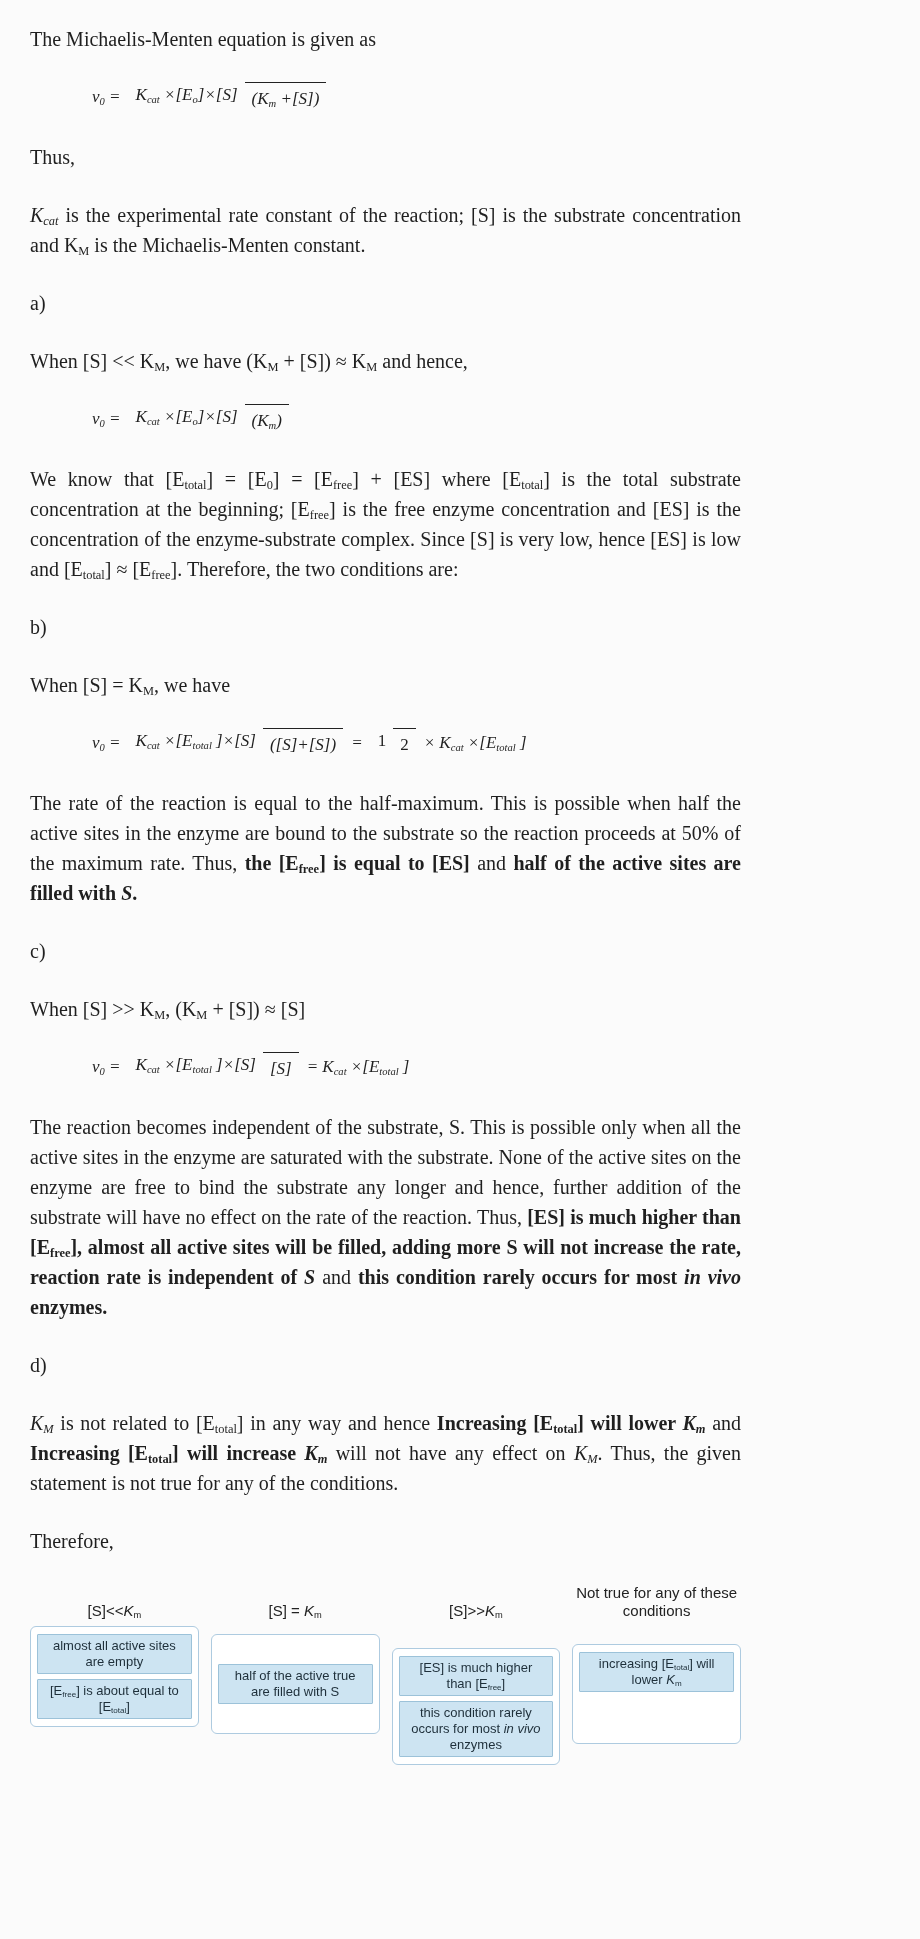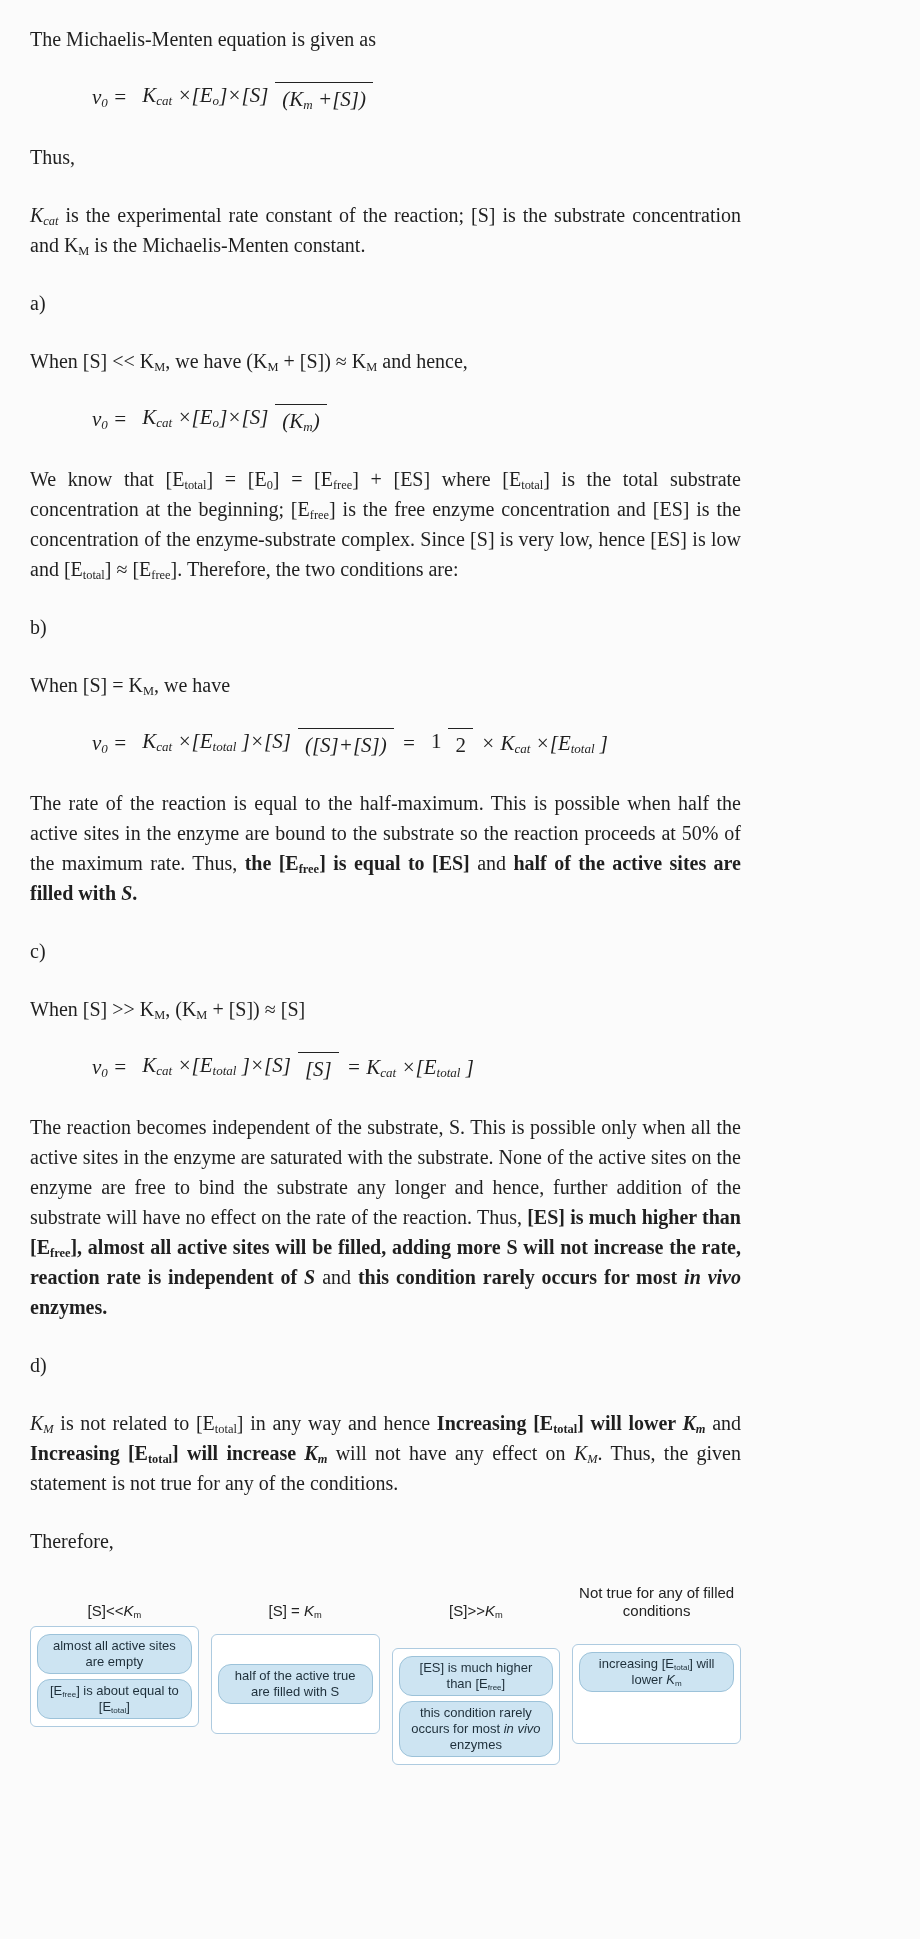--- a/index.html
+++ b/index.html
@@ -20,21 +20,21 @@
 
   sub { font-size: 62%; line-height: 0; vertical-align: -0.25em; }
 
   
   .eq {
     display: flex;
     align-items: center;
     gap: 8px;
     padding-left: 62px;
     margin: 2px 0 30px 0;
-    font-size: 21px;
+    font-size: 17px;
     font-style: italic;
     font-family: "Liberation Serif", serif;
     white-space: nowrap;
   }
   .frac { display: inline-flex; text-align: center; }
   .frac .num { padding: 0 7px 3px 7px; line-height: 26px; }
   .frac .den { border-top: 1.5px solid #222; padding: 3px 7px 0 7px; line-height: 26px; }
   .frac.upright { font-style: normal; }
   .eqpart { line-height: 26px; }
 
@@ -61,21 +61,21 @@
     gap: 5px;
   }
   .dropzone.center { justify-content: center; }
   .dz-1 { margin-top: 0; }
   .dz-2 { margin-top: 8px; }
   .dz-3 { margin-top: 22px; align-items: flex-end; }
   .dz-4 { margin-top: 18px; }
   .chip {
     background: #cde4f2;
     border: 1px solid #9cc2d9;
-    border-radius: 13px;
+    border-radius: 1px;
     padding: 3px 6px;
     font-size: 13px;
     line-height: 16px;
     text-align: center;
     color: #1e2f3a;
   }
 </style>
 </head>
 <body>
 
@@ -144,21 +144,21 @@
   <p class="line">d)</p>
   <p class="para"><i>K<sub>M</sub></i> is not related to [E<sub>total</sub>] in any way and hence <b>Increasing [E<sub>total</sub>] will lower <i>K<sub>m</sub></i></b> and <b>Increasing [E<sub>total</sub>] will increase <i>K<sub>m</sub></i></b> will not have any effect on <i>K<sub>M</sub></i>. Thus, the given statement is not true for any of the conditions.</p>
 
   <p class="line">Therefore,</p>
 
   <div class="answer-table">
     <div class="tbl-headers">
       <div class="tbl-header">[S]&lt;&lt;<i>K</i><sub>m</sub></div>
       <div class="tbl-header">[S] = <i>K</i><sub>m</sub></div>
       <div class="tbl-header">[S]&gt;&gt;<i>K</i><sub>m</sub></div>
-      <div class="tbl-header">Not true for any of filled conditions</div>
+      <div class="tbl-header">Not true for any of these conditions</div>
     </div>
     <div class="tbl-boxes">
       <div class="dropzone dz-1">
         <div class="chip">almost all active sites are empty</div>
         <div class="chip">[E<sub>free</sub>] is about equal to [E<sub>total</sub>]</div>
       </div>
       <div class="dropzone dz-2 center">
         <div class="chip">half of the active true are filled with S</div>
       </div>
       <div class="dropzone dz-3">

